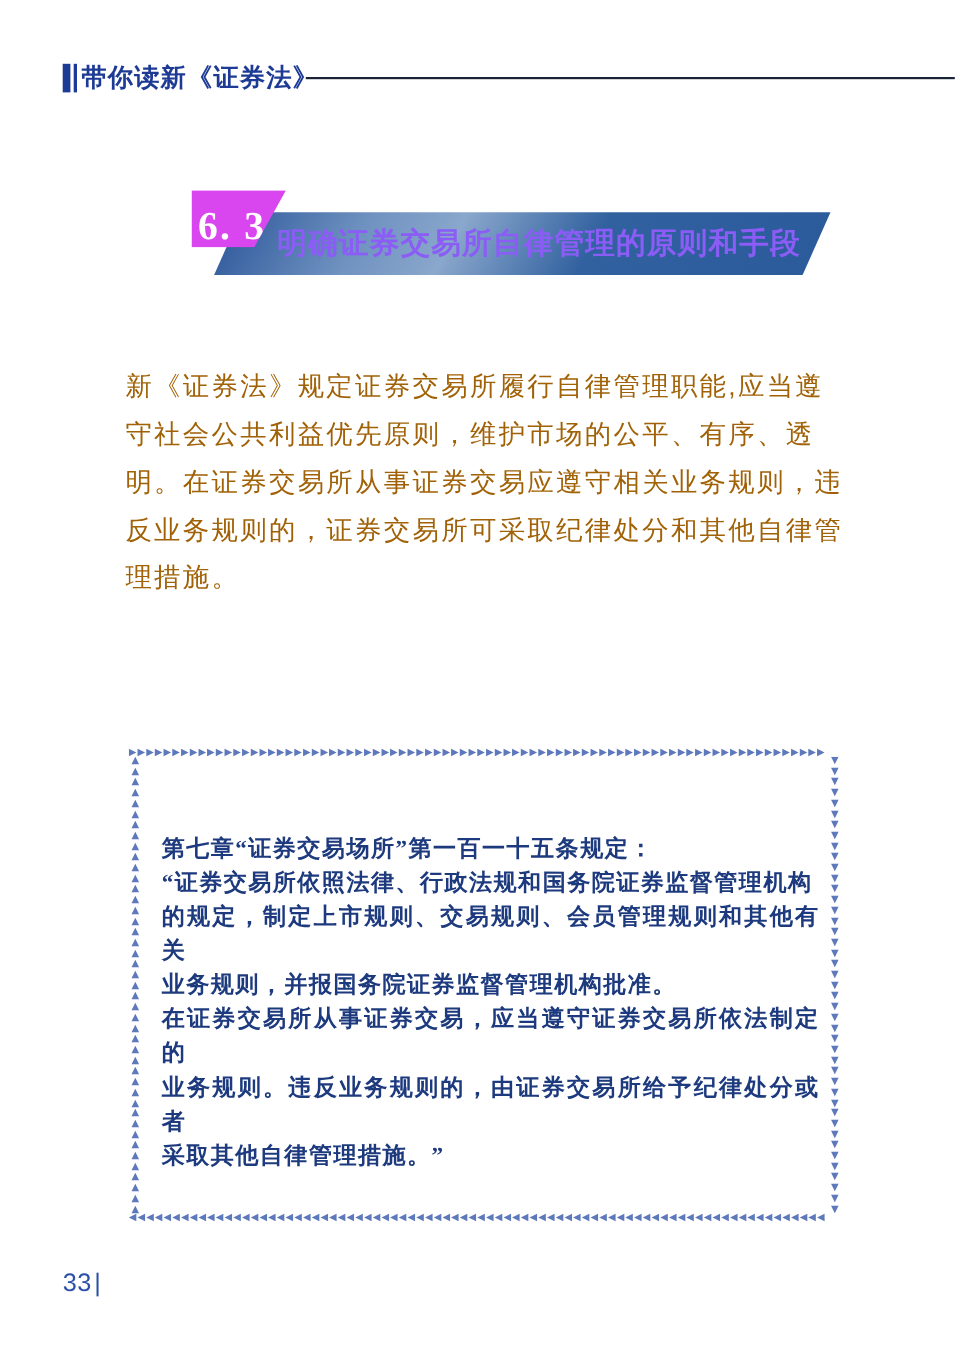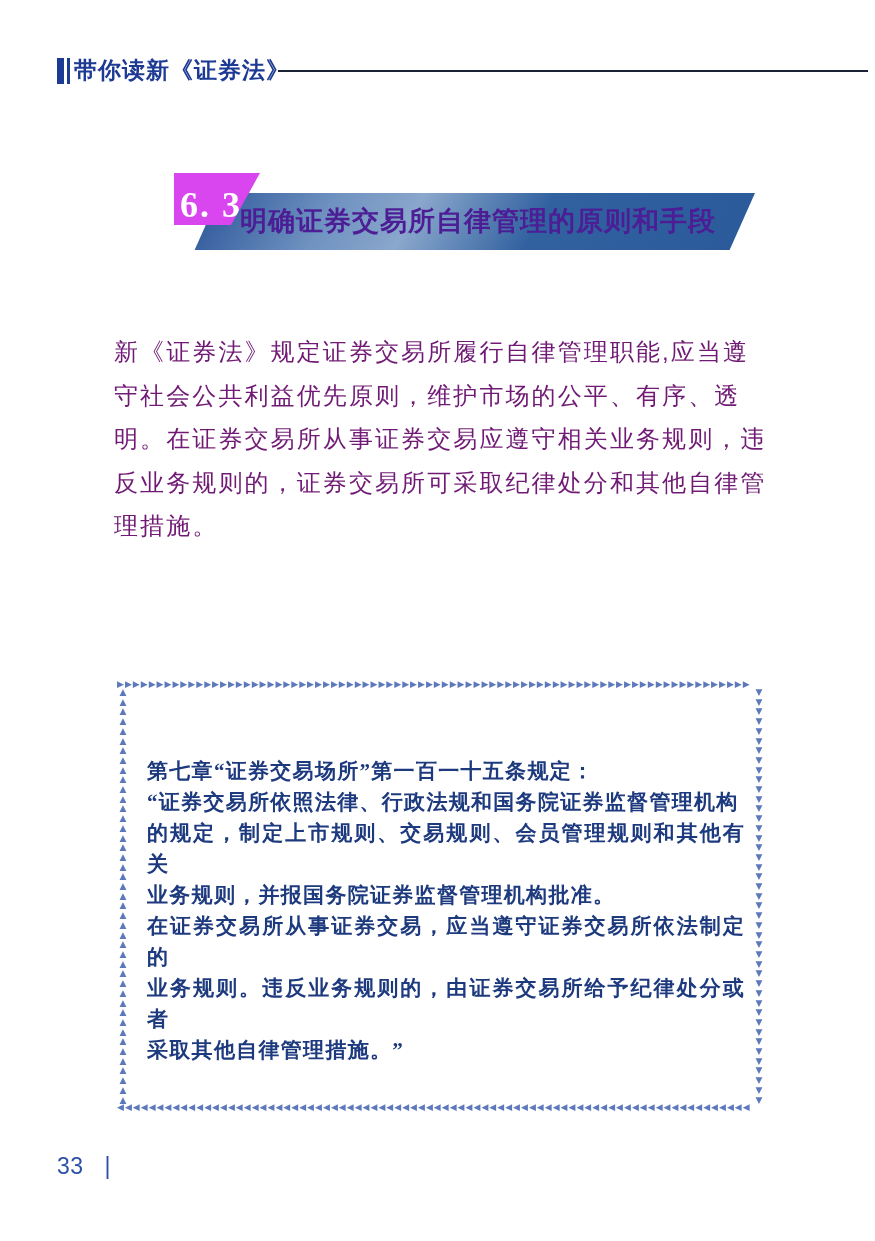--- a/index.html
+++ b/index.html
@@ -23,50 +23,50 @@
     transform:skewX(-24deg);transform-origin:0 0;
     background:linear-gradient(97deg,#365f9f 0%,#6f92c0 22%,#8aa7cc 38%,#31619f 62%,#2c5b9c 100%);
   }
   .num-box{
     position:absolute;left:174px;top:173px;width:86px;height:52px;background:#d946ef;
     clip-path:polygon(0 0,100% 0,calc(100% - 29px) 100%,0 100%);
     color:#ffffff;font-family:"Liberation Serif",serif;font-weight:bold;
     font-size:36px;line-height:64px;padding-left:6px;letter-spacing:2px;box-sizing:border-box;
   }
   .banner-title{
-    position:absolute;left:240px;top:193px;height:57px;line-height:57px;
-    color:#4c1d95;font-family:"Liberation Serif",serif;font-weight:bold;
+    position:absolute;left:252px;top:193px;height:57px;line-height:57px;
+    color:#8b5cf6;font-family:"Liberation Serif",serif;font-weight:bold;
     font-size:27px;letter-spacing:1px;white-space:nowrap;
   }
   
   .body-par{
     position:absolute;left:114px;top:330px;width:654px;
     font-size:24px;line-height:43.5px;letter-spacing:2.1px;
-    color:#701a75;white-space:pre-line;text-align:justify;
+    color:#a16207;white-space:pre-line;text-align:justify;
   }
   
   .quote-box{position:absolute;left:117px;top:679px;width:648px;height:434px;}
   .qb-border{position:absolute;color:#5d79bb;overflow:hidden;font-family:"DejaVu Sans",sans-serif;}
   .qb-top,.qb-bottom{left:0;right:0;height:11px;font-size:9px;line-height:10px;letter-spacing:1px;white-space:nowrap;}
   .qb-top{top:0;}
   .qb-bottom{bottom:0;}
   .qb-left,.qb-right{top:9px;bottom:9px;width:12px;font-size:9px;line-height:9.7px;word-break:break-all;text-align:center;}
   .qb-left{left:0;}
   .qb-right{right:0;}
   .quote-content{
     position:absolute;left:30px;right:20px;top:13px;
     font-family:"Liberation Serif",serif;font-weight:bold;
     font-size:21px;line-height:31px;letter-spacing:1.3px;
     color:#1d3a7e;white-space:pre-line;text-align:justify;
   }
   .quote-block2{margin-top:33px;}
   
   .footer{
     position:absolute;left:57px;top:1152px;font-size:23px;line-height:28px;
-    color:#2b50a8;letter-spacing:0.5px;white-space:nowrap;display:flex;gap:21px;
+    color:#2b50a8;letter-spacing:0.5px;white-space:nowrap;display:flex;gap:2px;
   }
 </style>
 </head>
 <body>
 
 <div class="page">
 
   <div class="hbar">
       <i class="b1"></i>
       <i class="b2"></i>

